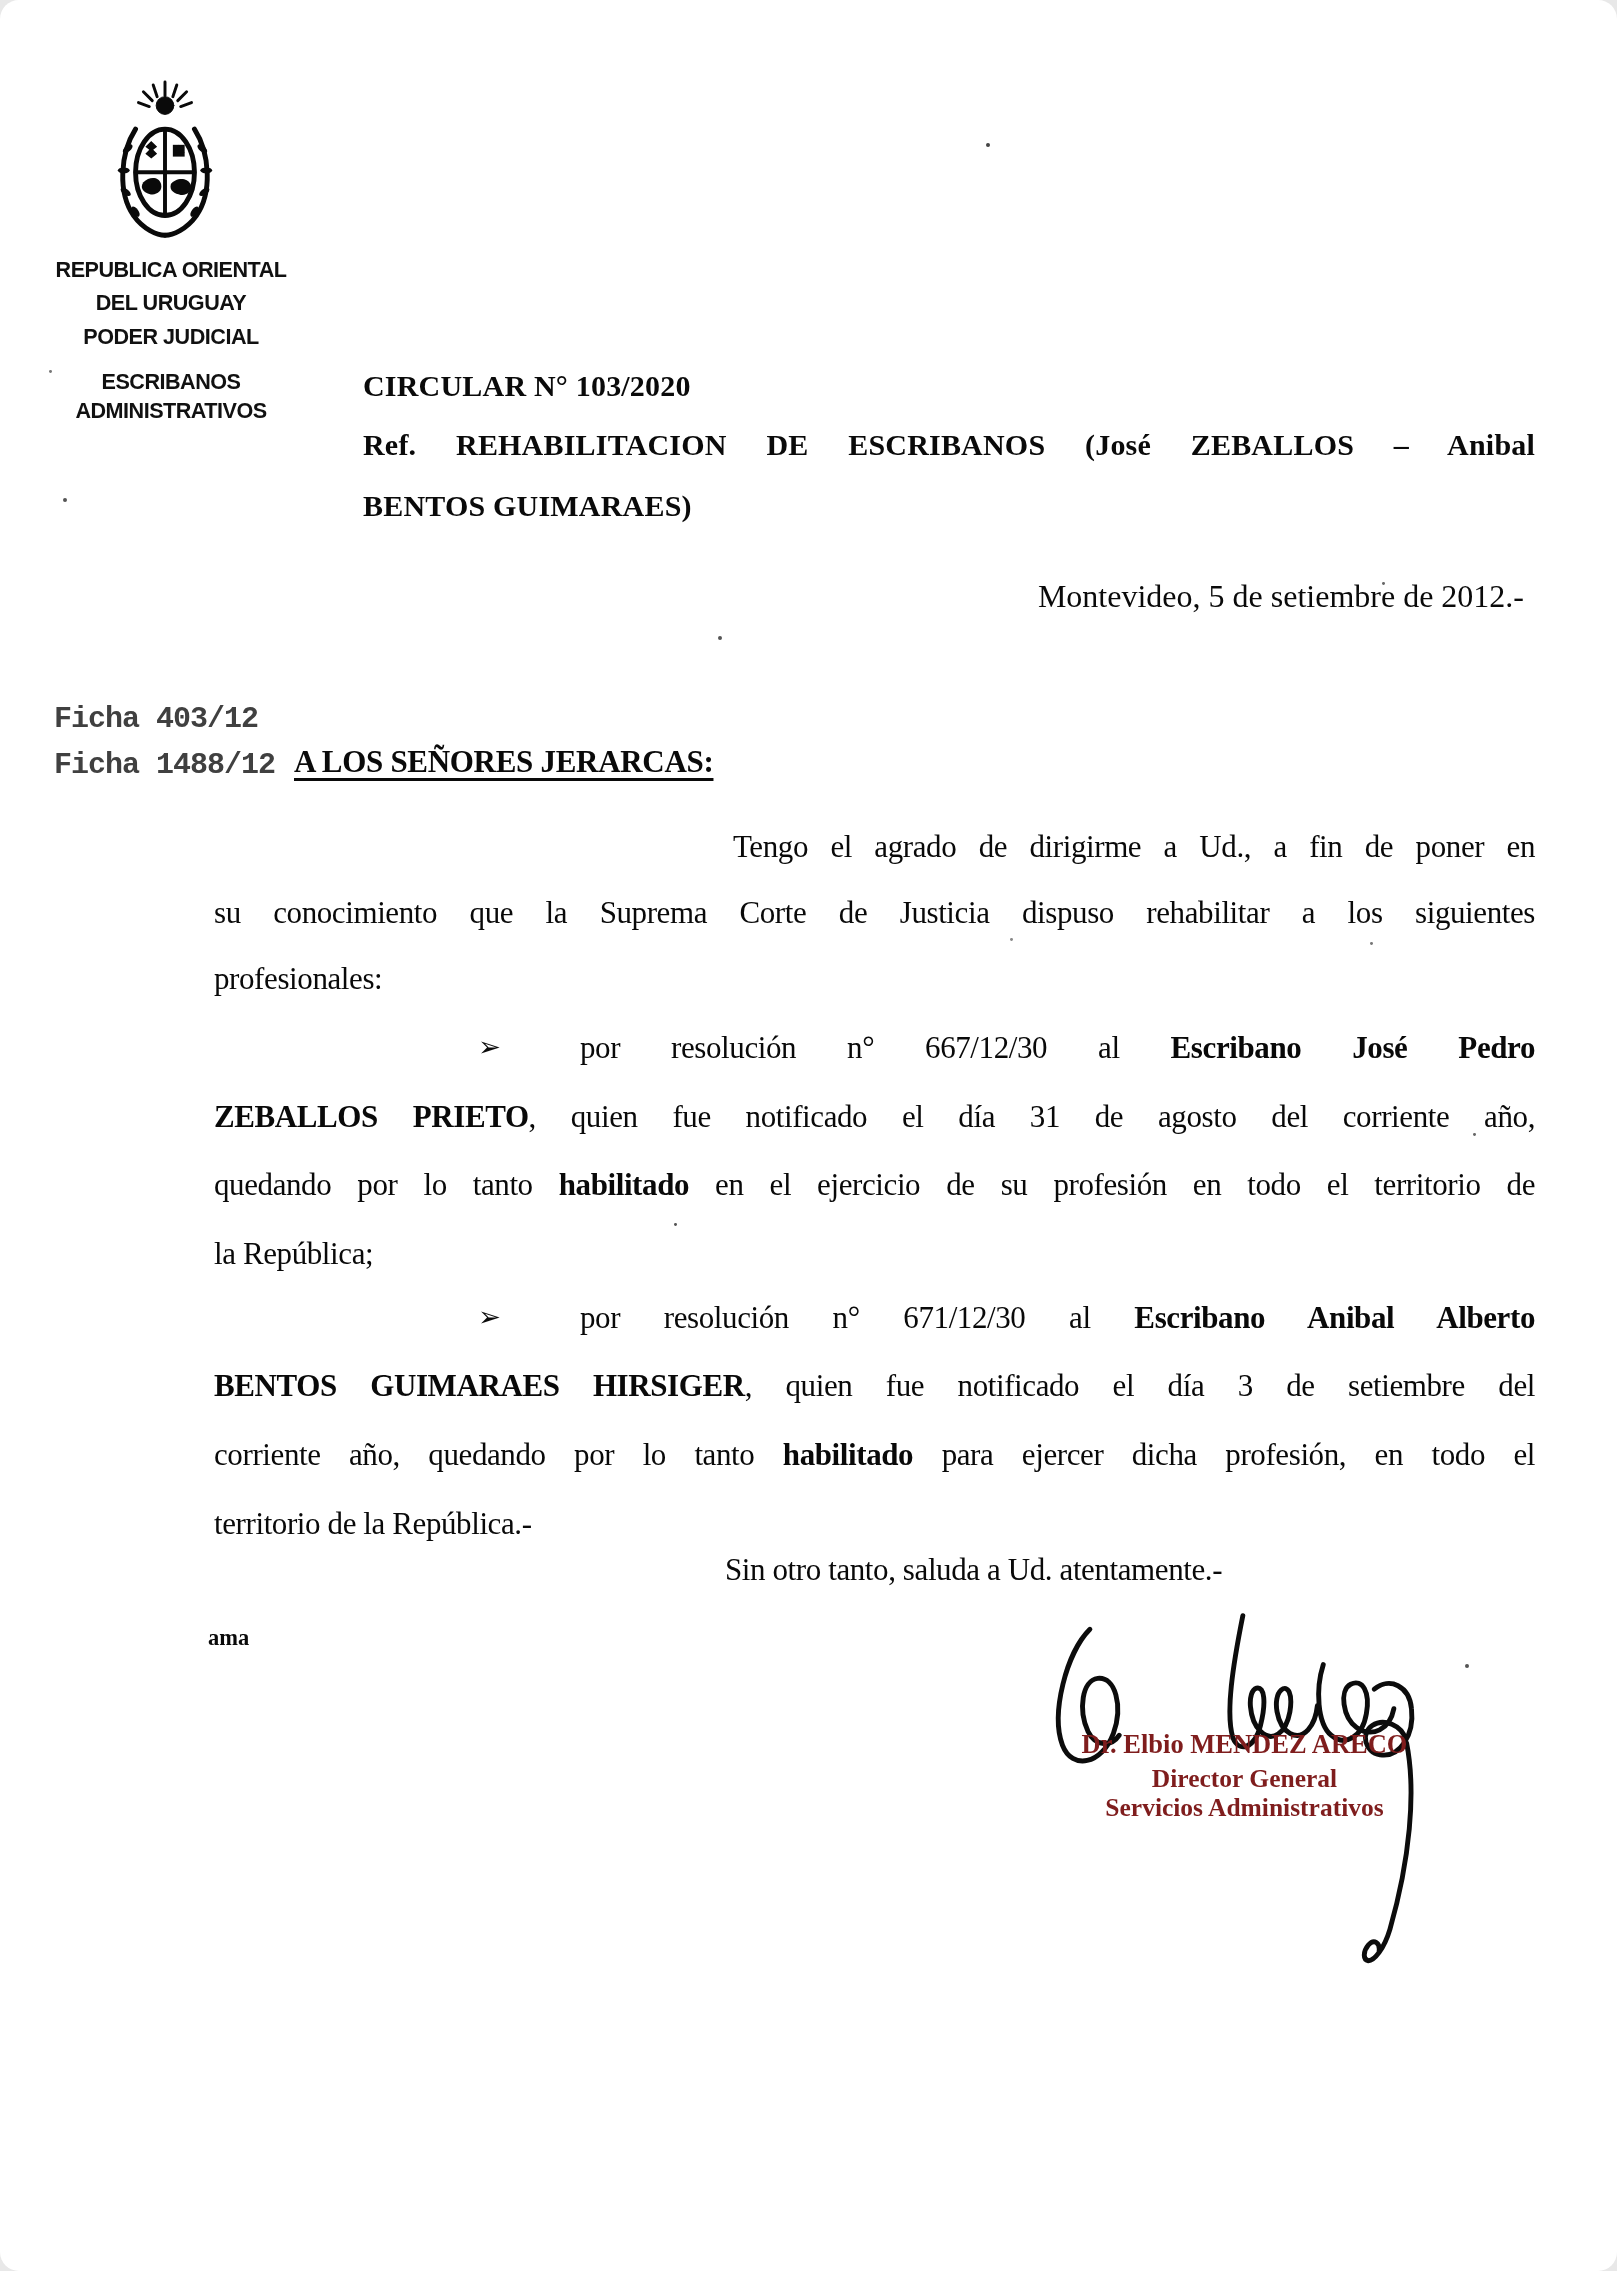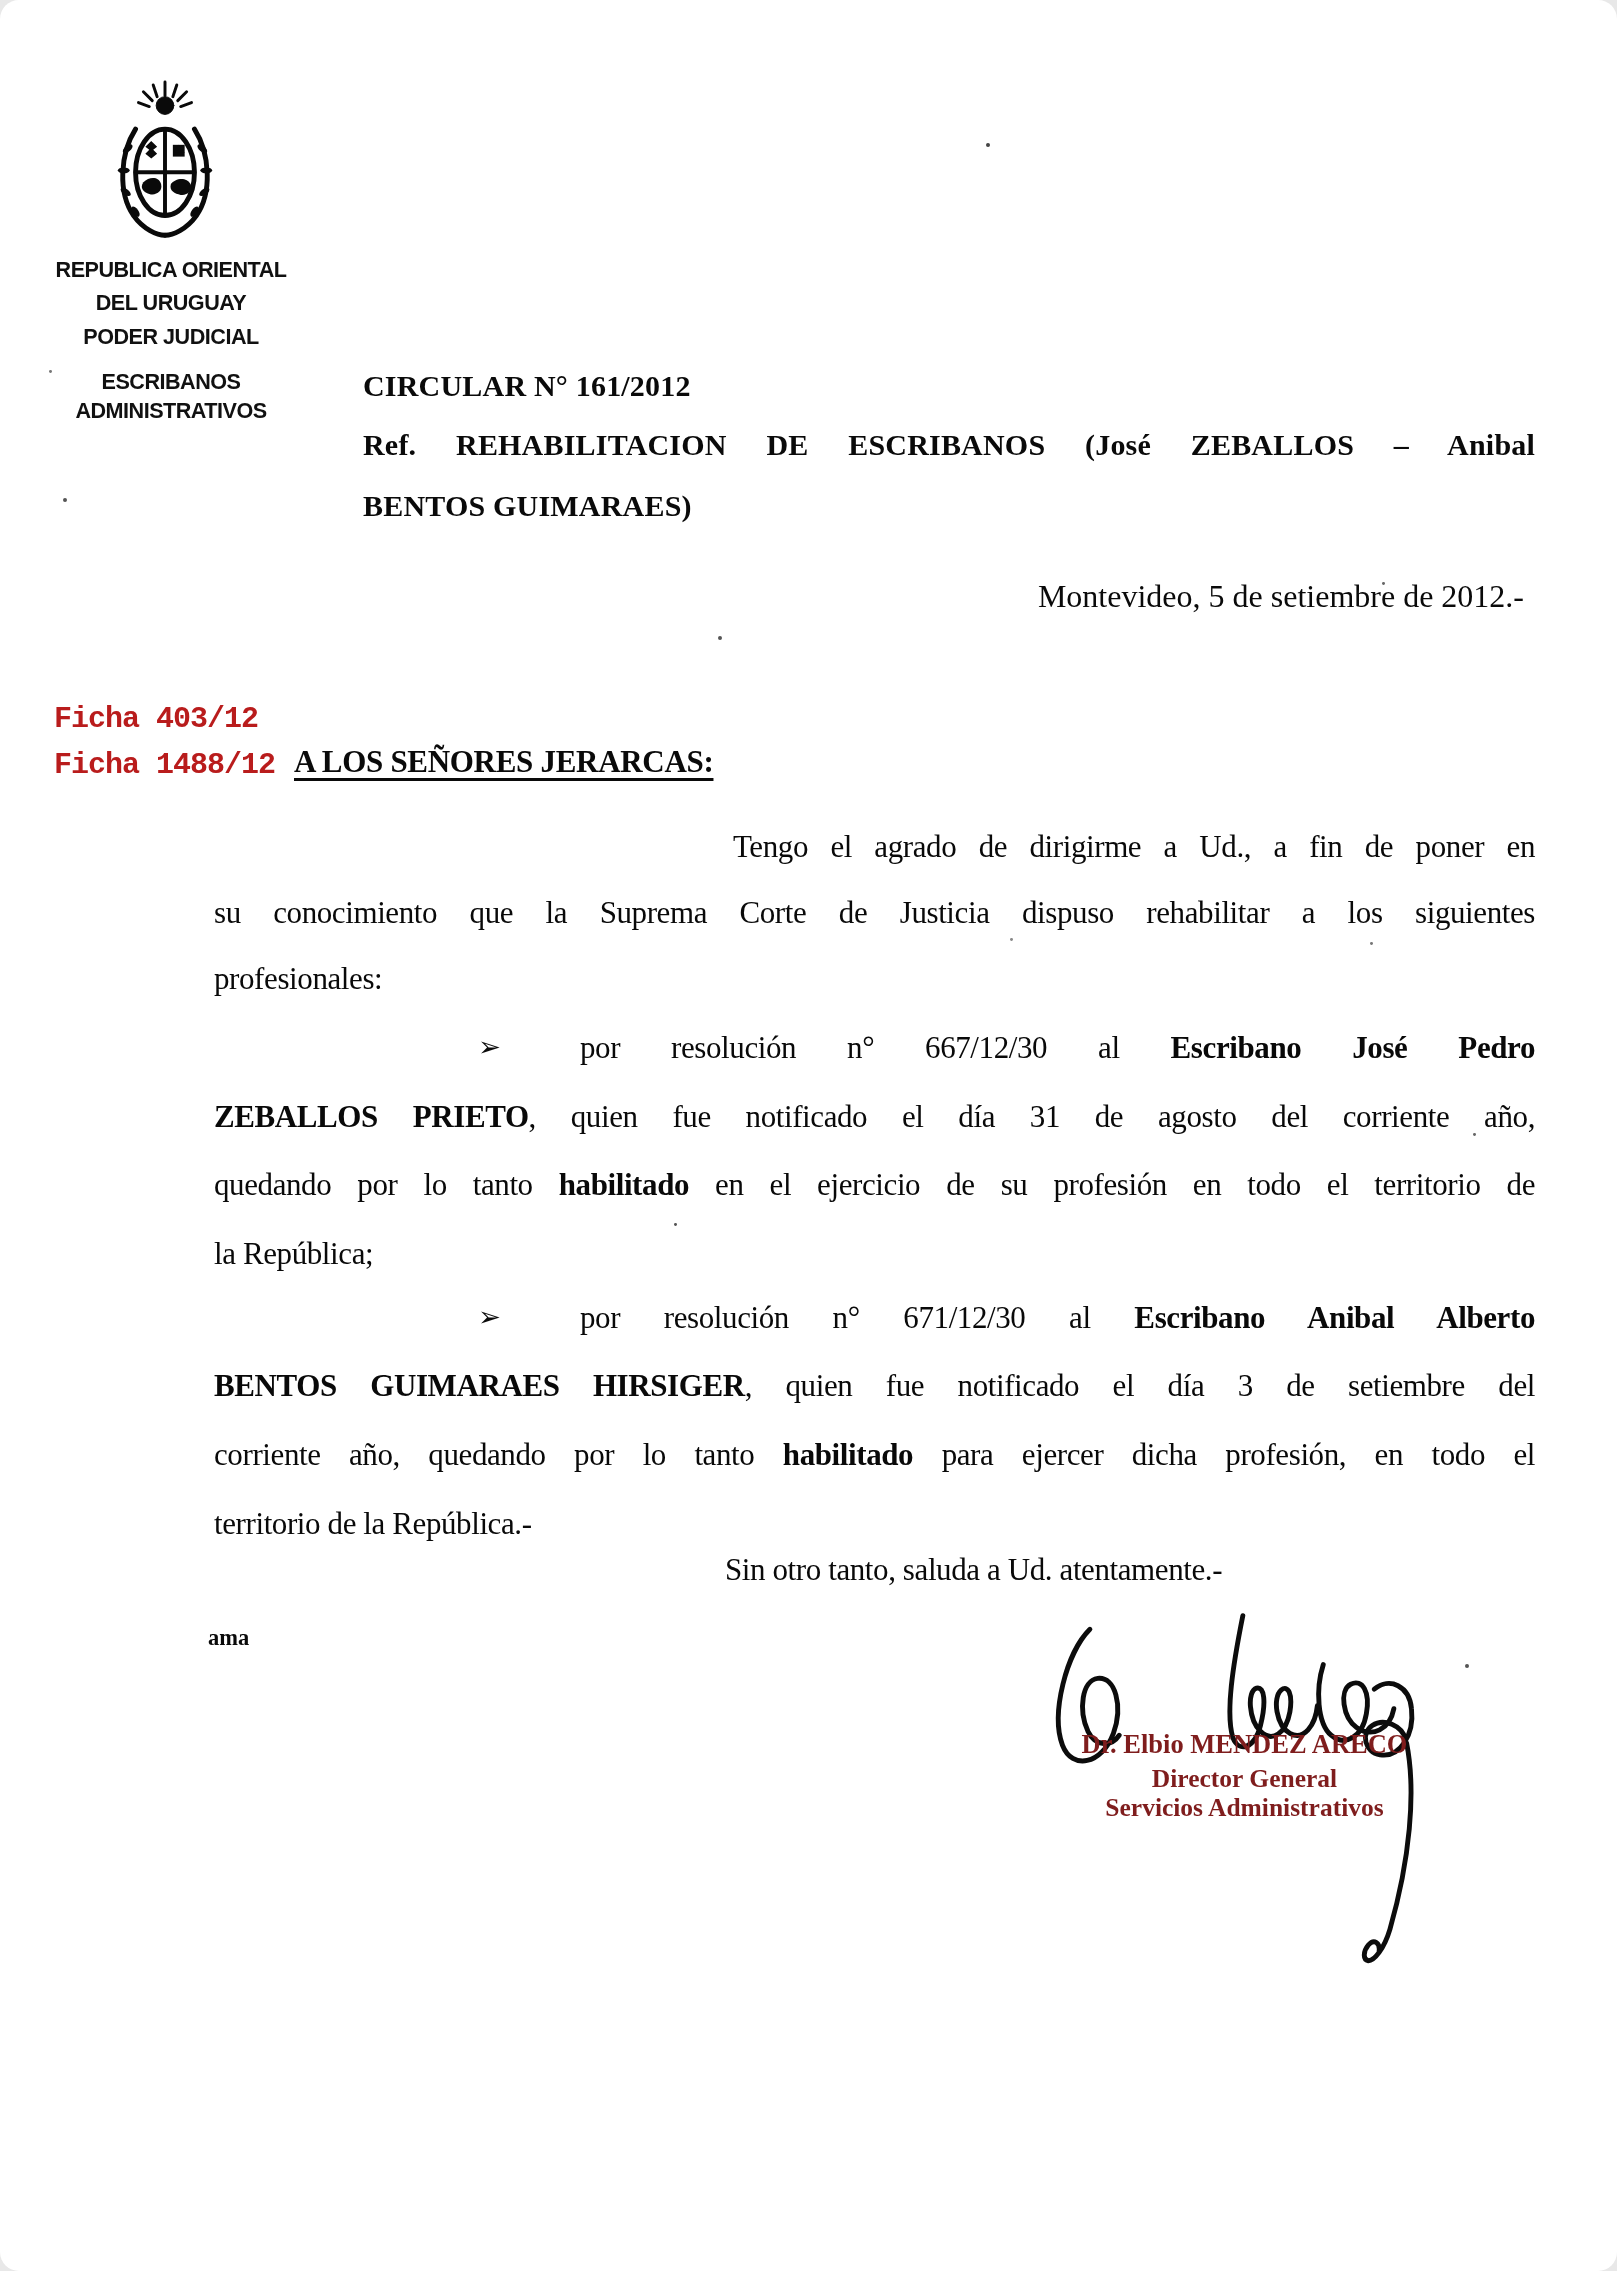--- a/index.html
+++ b/index.html
@@ -38,21 +38,21 @@
   .bullet{
     font-family:"DejaVu Sans",sans-serif;
     font-size:27.4px;
     color:#0a0a0a;
   }
   .ficha{
     font-family:"Liberation Mono","DejaVu Sans Mono",monospace;
     font-weight:700;
     font-size:30px;
     letter-spacing:-1px;
-    color:#b91c1c;
+    color:#404040;
   }
   .salutation{
     font-weight:bold;
     font-size:31px;
     text-decoration:underline;
     text-decoration-thickness:2.9px;
     text-underline-offset:5.9px;
     letter-spacing:-0.3px;
   }
   .sig-line{
@@ -109,21 +109,21 @@
       </g>
     </g>
   </svg>
 
   <div class="abs lh-line" style="top:257px;">REPUBLICA ORIENTAL</div>
   <div class="abs lh-line" style="top:290px;">DEL URUGUAY</div>
   <div class="abs lh-line" style="top:324px;">PODER JUDICIAL</div>
   <div class="abs lh-line" style="top:369px;">ESCRIBANOS</div>
   <div class="abs lh-line" style="top:398px;">ADMINISTRATIVOS</div>
 
-  <div class="abs serif headline" style="left:363px;top:369px;">CIRCULAR N° 161/2012</div>
+  <div class="abs serif headline" style="left:363px;top:369px;">CIRCULAR N° 103/2020</div>
   <div class="abs serif headline jl" style="left:363px;top:428px;width:1172px;">Ref. REHABILITACION DE ESCRIBANOS (José ZEBALLOS – Anibal</div>
   <div class="abs serif headline" style="left:363px;top:489px;">BENTOS GUIMARAES)</div>
 
   <div class="abs serif" style="left:882px;top:578px;width:642px;text-align:right;font-size:32px;">Montevideo, 5 de setiembre de 2012.-</div>
 
   <div class="abs ficha" style="left:54px;top:702px;">Ficha 403/12</div>
   <div class="abs ficha" style="left:54px;top:748px;">Ficha 1488/12</div>
 
   <div class="abs serif salutation" style="left:294px;top:698px;margin-top:46px;">A LOS SEÑORES JERARCAS:</div>
 

